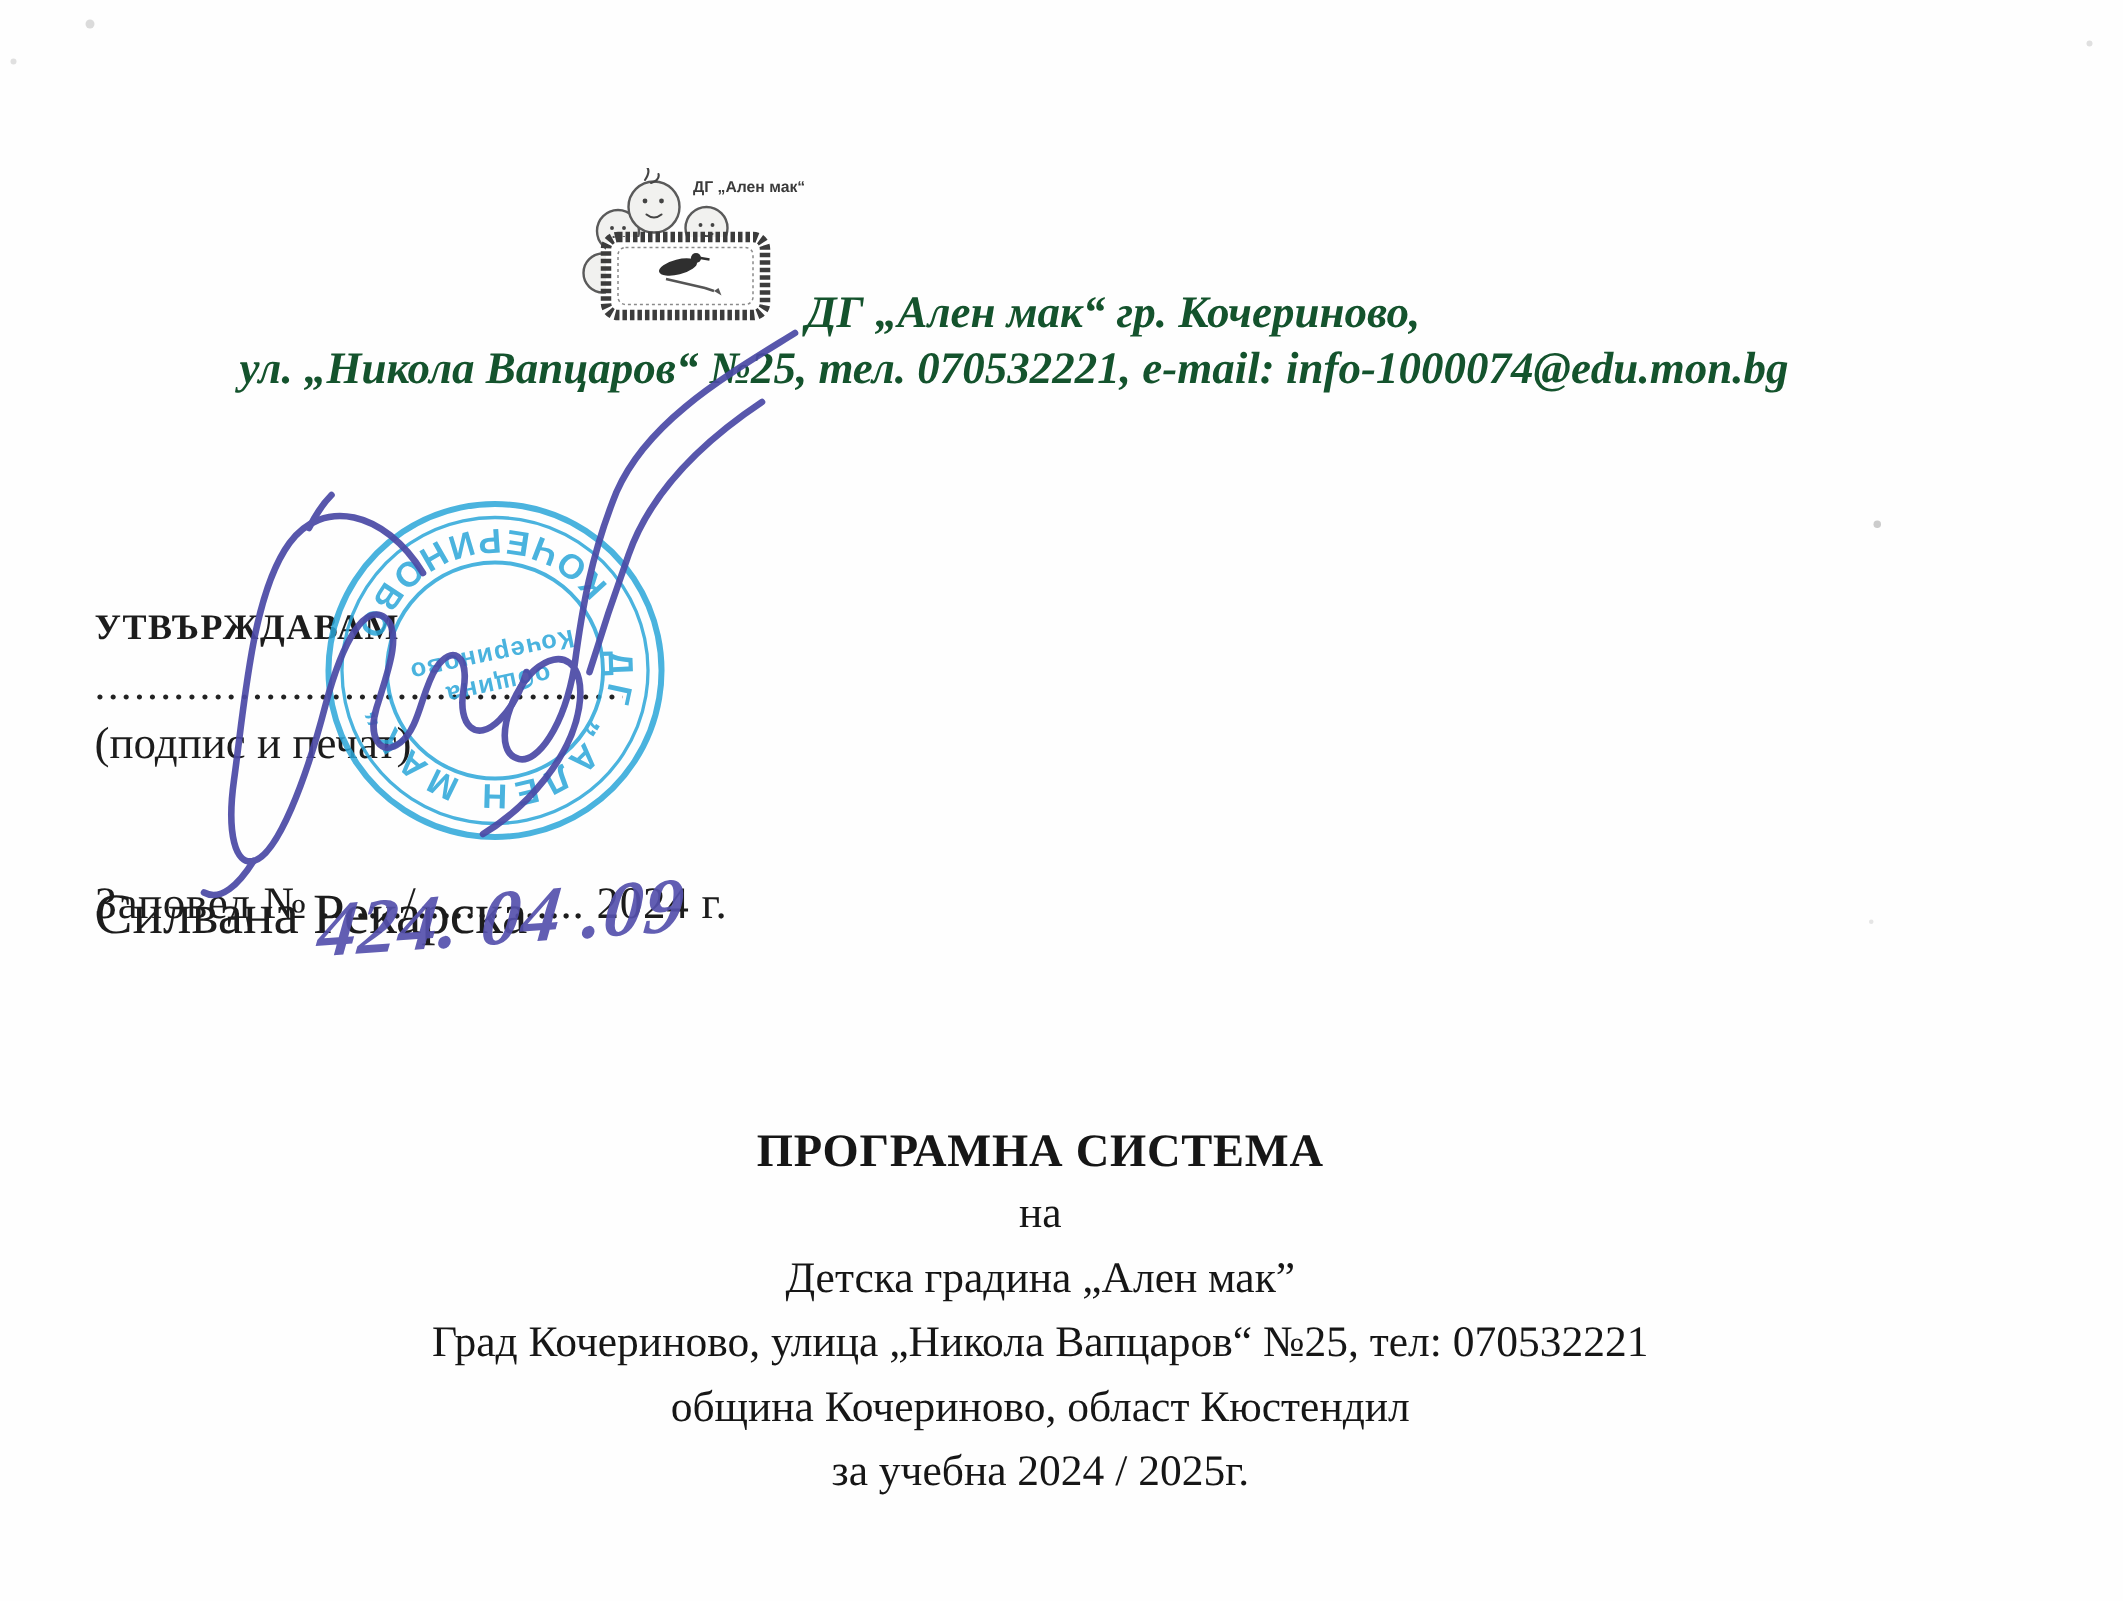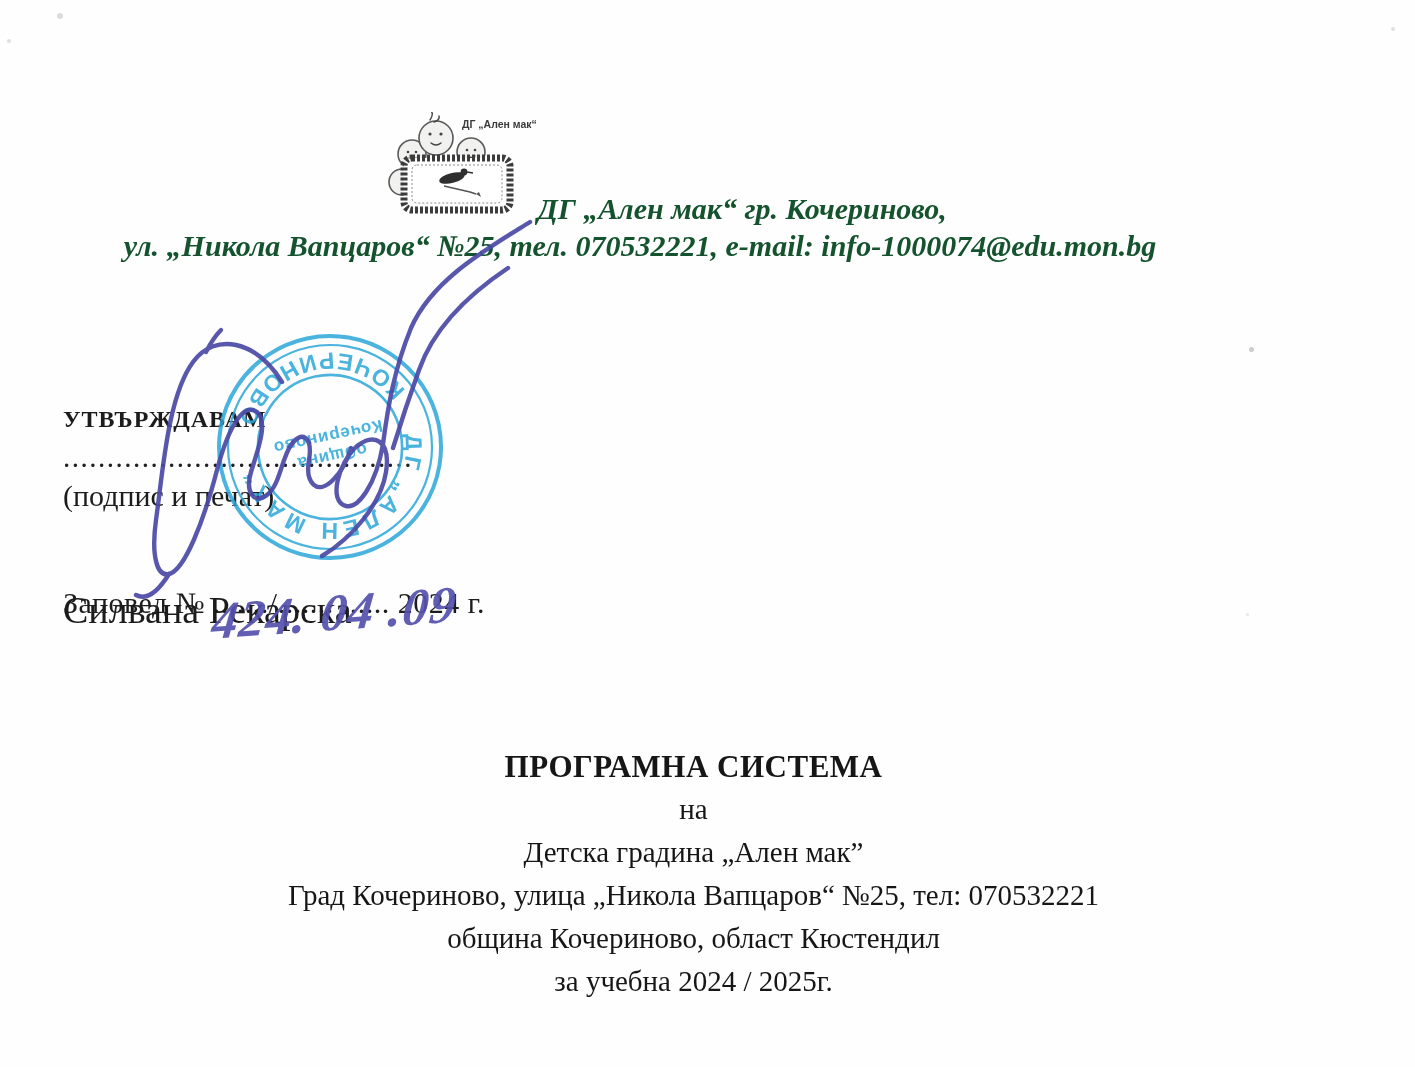--- a/index.html
+++ b/index.html
@@ -7,21 +7,21 @@
     width:1415px;height:1067px;position:relative;overflow:hidden;
     background:#fefefe;
     font-family:"Liberation Serif","DejaVu Serif",serif;
     color:#1c1c1c;
   }
   .page{position:absolute;inset:0;}
   
   .hdr-line{position:absolute;transform:translateX(-50%);white-space:nowrap;
     font-weight:bold;font-style:italic;font-size:30px;color:#14532d;}
   .hdr-line.l1{left:742px;top:192px;}
-  .hdr-line.l2{left:640px;top:229px;}
+  .hdr-line.l2{left:676px;top:229px;}
   
   .logo{position:absolute;left:386px;top:112px;width:150px;height:120px;}
   
   .approve-title{position:absolute;left:63px;top:406px;font-weight:bold;
     font-size:24px;letter-spacing:1px;white-space:nowrap;}
   .dotline{position:absolute;left:63px;top:441px;width:352px;overflow:hidden;
     font-size:29px;letter-spacing:1.5px;white-space:nowrap;color:#222;}
   .caption{position:absolute;left:63px;top:479px;font-size:30px;white-space:nowrap;}
   .signatory{position:absolute;left:63px;top:588px;font-size:38px;white-space:nowrap;}
   .order-line{position:absolute;left:63px;top:586px;font-weight:normal;

